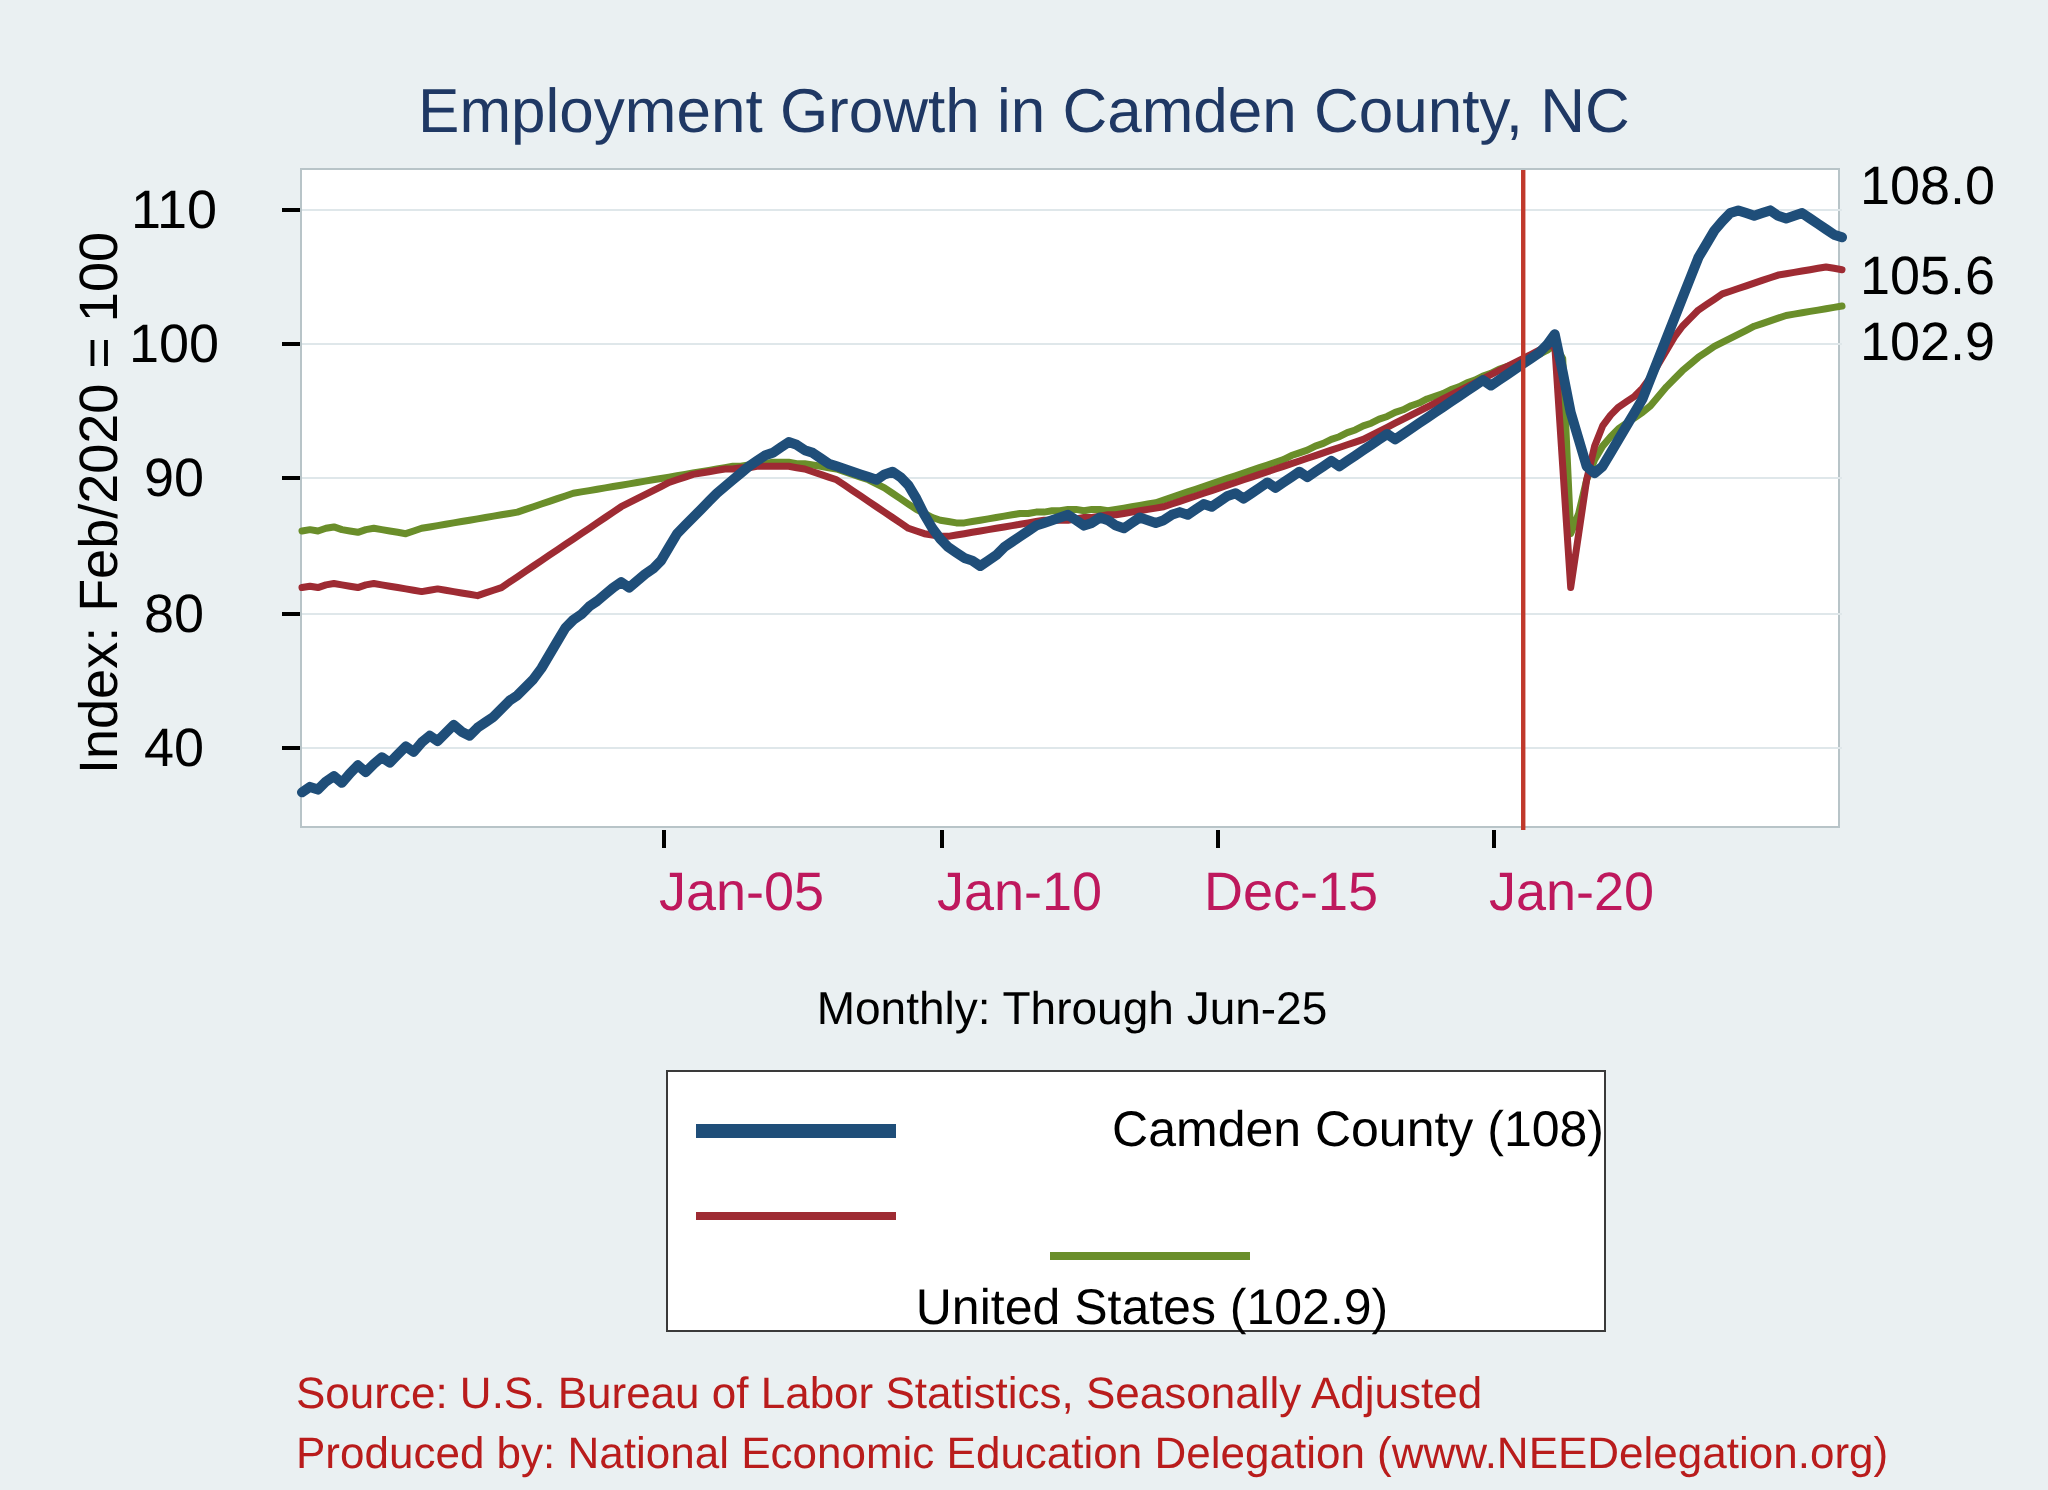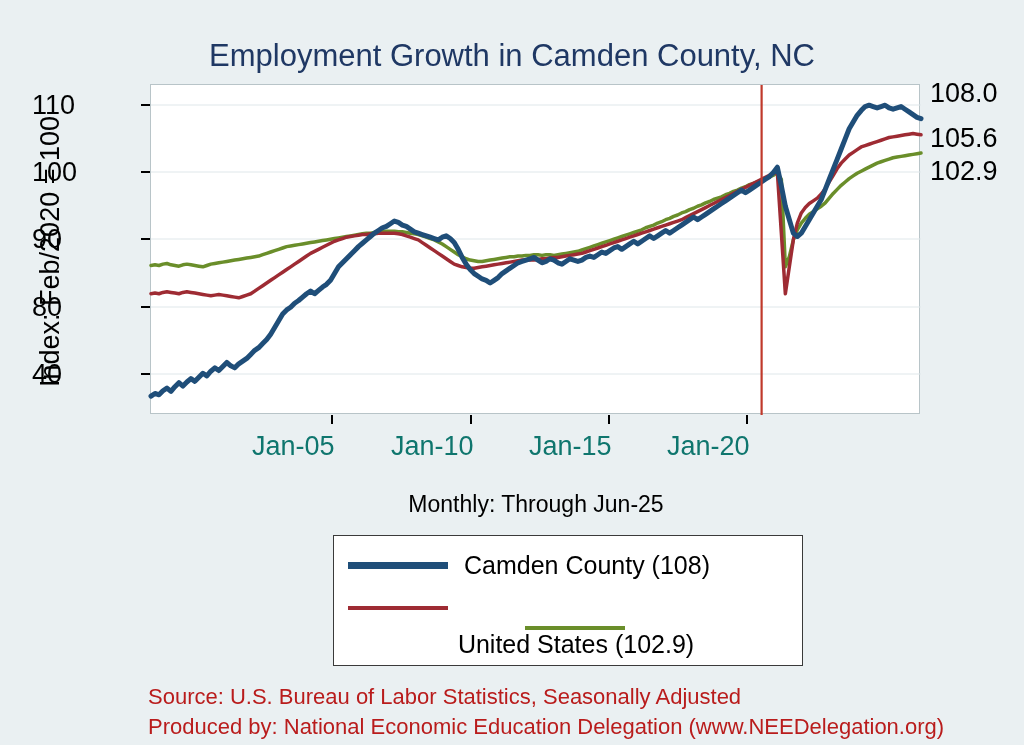--- a/index.html
+++ b/index.html
@@ -47,30 +47,30 @@
     top: 68px;
     width: 770px;
     height: 330px;
     background: #ffffff;
     border: 1px solid #b8c4c8;
     box-sizing: border-box;
   }
   .ytick-label {
     position: absolute;
     width: 110px;
-    text-align: left;
+    text-align: center;
     font-size: 27px;
     color: #000;
     left: 32px;
   }
   .xtick-label {
     position: absolute;
     font-size: 27px;
-    color: #0f766e;
-    text-align: left;
+    color: #be185d;
+    text-align: right;
     width: 160px;
   }
   .endlabel {
     position: absolute;
     font-size: 27px;
     color: #000;
     font-family: "Liberation Sans", sans-serif;
     left: 930px;
     width: 100px;
     text-align: left;
@@ -95,20 +95,21 @@
     border: 1px solid #3a3a3a;
     box-sizing: border-box;
   }
   .legend-row {
     position: absolute;
     left: 0;
     width: 100%;
     height: 43px;
     display: flex;
     align-items: center;
+    justify-content: space-between;
   }
   .legend-swatch {
     margin-left: 14px;
     width: 100px;
     height: 0;
     border-top-style: solid;
   }
   .legend-text {
     margin-left: 16px;
     font-size: 25px;
@@ -176,21 +177,21 @@
     </svg>
   </div>
 
   <div class="tickmark" style="left:331px; top:399px; width:2px; height:9px;"></div>
   <div class="tickmark" style="left:470px; top:399px; width:2px; height:9px;"></div>
   <div class="tickmark" style="left:608px; top:399px; width:2px; height:9px;"></div>
   <div class="tickmark" style="left:746px; top:399px; width:2px; height:9px;"></div>
 
   <div class="xtick-label" style="left:252px; top:415px;">Jan-05</div>
   <div class="xtick-label" style="left:391px; top:415px;">Jan-10</div>
-  <div class="xtick-label" style="left:529px; top:415px;">Jan-15</div>
+  <div class="xtick-label" style="left:529px; top:415px;">Dec-15</div>
   <div class="xtick-label" style="left:667px; top:415px;">Jan-20</div>
 
   <div class="endlabel" style="top:62px;">108.0</div>
   <div class="endlabel" style="top:107px;">105.6</div>
   <div class="endlabel" style="top:140px;">102.9</div>
 
   <div class="subcaption">Monthly: Through Jun-25</div>
 
   <div class="legend-box">
     <div class="legend-row" style="top:8px;">

